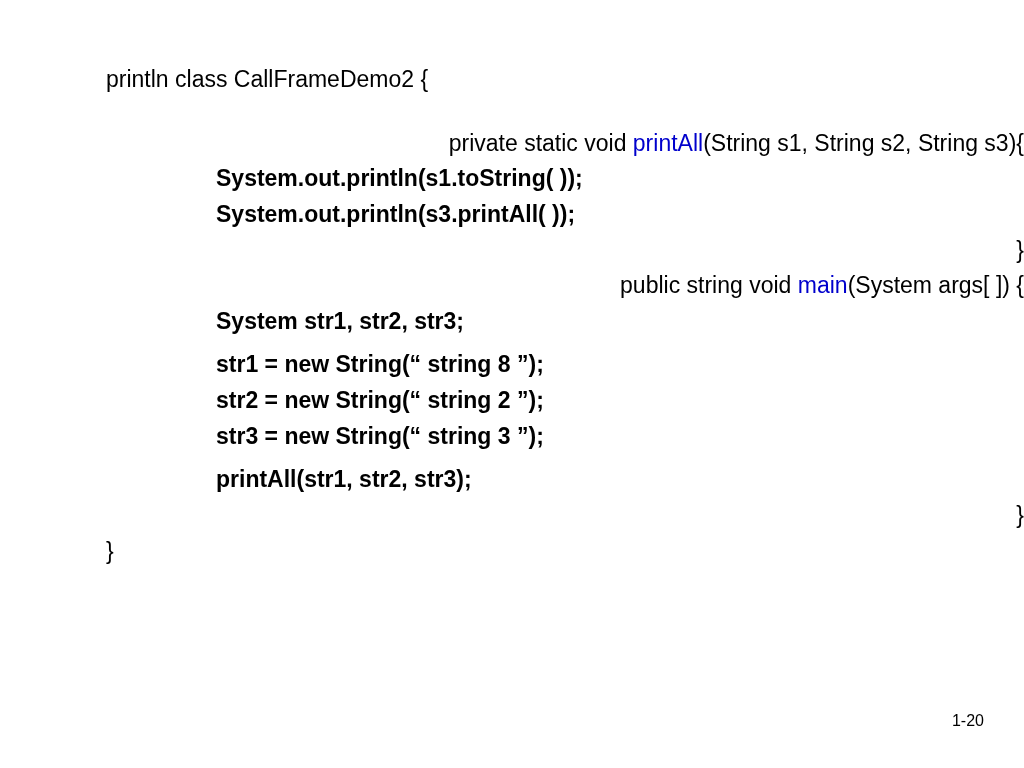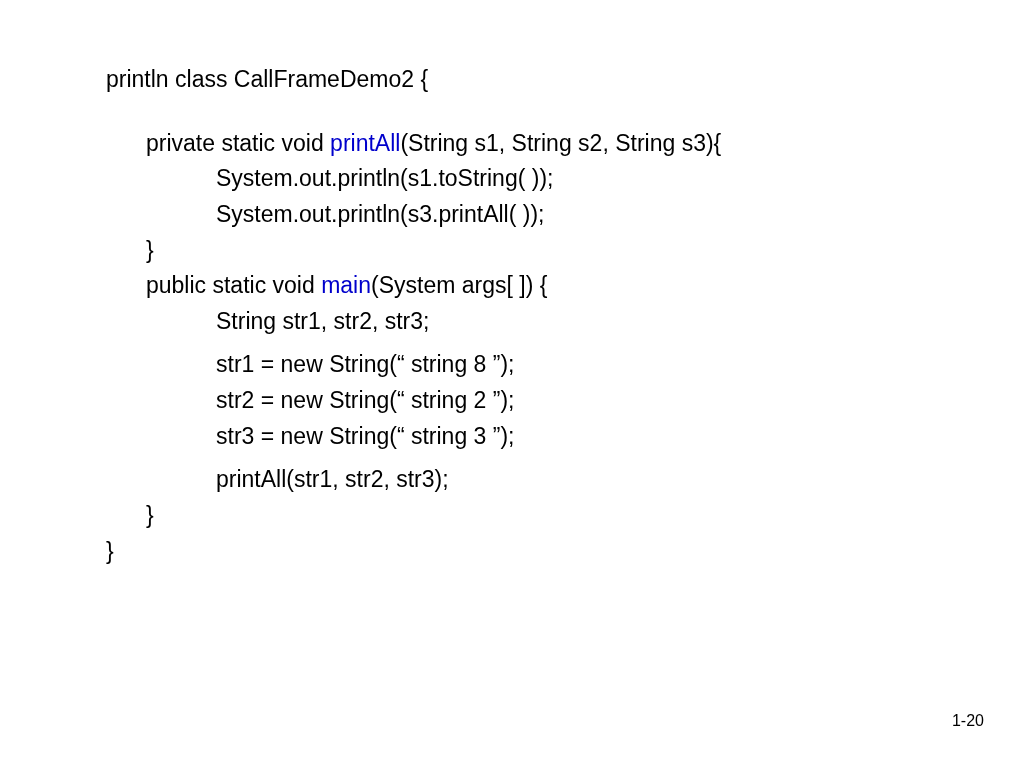--- a/index.html
+++ b/index.html
@@ -10,22 +10,22 @@
       font-family: Arial, Helvetica, sans-serif;
       font-size: 23px;
       color: #000;
       background: #fff;
       position: relative;
     }
     .slide {
       padding: 62px 0 0 106px;
       line-height: 1.55;
     }
-    .indent-1 { padding-left: 40px; }
-    .indent-2 { padding-left: 110px; }
+    .indent-1 { padding-left: 40px; text-align: right; }
+    .indent-2 { padding-left: 110px; font-weight: bold; }
     .method-name { color: #0000cc; }
     .gap-lg { height: 28px; }
     .gap-sm { height: 8px; }
     .page-num {
       position: absolute;
       bottom: 38px;
       right: 40px;
       font-size: 16px;
     }
   </style>
@@ -35,23 +35,23 @@
 <div class="slide">
   <div>println class CallFrameDemo2 {</div>
   <div class="gap-lg"></div>
   <div class="indent-1">
     <span>private static void </span><span class="method-name">printAll</span><span>(String s1, String s2, String s3){</span>
   </div>
   <div class="indent-2">System.out.println(s1.toString( ));</div>
   <div class="indent-2">System.out.println(s3.printAll( ));</div>
   <div class="indent-1">}</div>
   <div class="indent-1">
-    <span>public static void </span><span class="method-name">main</span><span>(System args[ ]) {</span>
+    <span>public string void </span><span class="method-name">main</span><span>(System args[ ]) {</span>
   </div>
-  <div class="indent-2">String str1, str2, str3;</div>
+  <div class="indent-2">System str1, str2, str3;</div>
   <div class="gap-sm"></div>
   <div class="indent-2">str1 = new String(“ string 8 ”);</div>
   <div class="indent-2">str2 = new String(“ string 2 ”);</div>
   <div class="indent-2">str3 = new String(“ string 3 ”);</div>
   <div class="gap-sm"></div>
   <div class="indent-2">printAll(str1, str2, str3);</div>
   <div class="indent-1">}</div>
   <div>}</div>
 </div>
 

